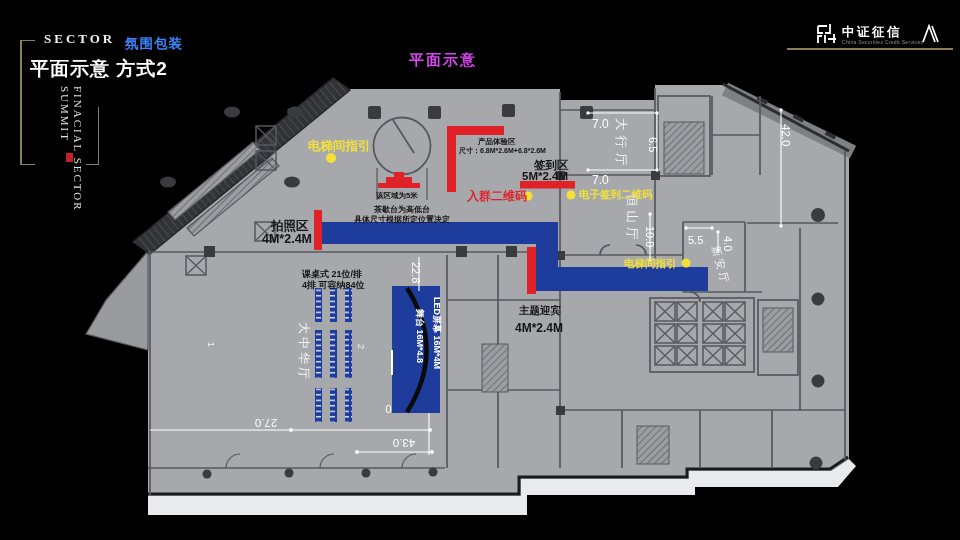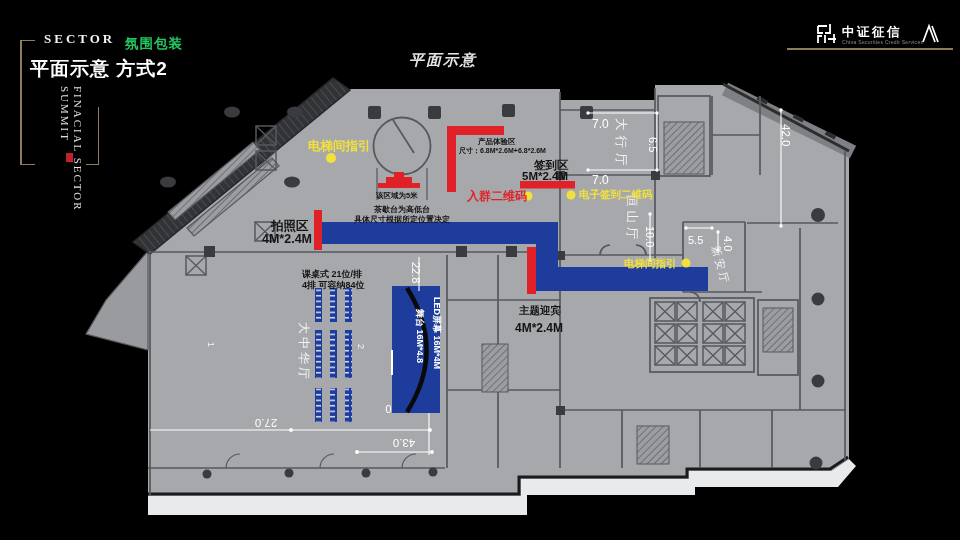--- a/index.html
+++ b/index.html
@@ -1,28 +1,28 @@
 <!DOCTYPE html>
 <html><head>
 <meta charset="utf-8">
 <style>
   html,body{margin:0;padding:0;background:#000;}
   body{width:960px;height:540px;position:relative;overflow:hidden;
        font-family:"Liberation Sans","DejaVu Sans",sans-serif;}
   .abs{position:absolute;}
   .brand{left:44px;top:31px;color:#f2f2f2;font:bold 13px "Liberation Serif","DejaVu Serif",serif;letter-spacing:3px;}
-  .tag{left:125px;top:35px;color:#22c55e;font-weight:bold;font-size:13.5px;letter-spacing:1px;}
+  .tag{left:125px;top:35px;color:#3b82f6;font-weight:bold;font-size:13.5px;letter-spacing:1px;}
   .title{left:30px;top:56px;color:#fff;font-weight:bold;font-size:19px;letter-spacing:1px;}
   .bracket-l{left:20px;top:40px;width:13px;height:123px;border-left:2px solid #8d7d58;border-top:1.5px solid #8d7d58;border-bottom:1.5px solid #8d7d58;}
   .bracket-r{left:86px;top:107px;width:12px;height:57px;border-right:1.5px solid #8d7d58;border-bottom:1.5px solid #8d7d58;}
   .sidetext{left:84px;top:86px;color:#e0e0e0;font:11px "Liberation Serif","DejaVu Serif",serif;
             letter-spacing:2px;line-height:13px;white-space:nowrap;
             transform:rotate(90deg);transform-origin:0 0;}
   .redsq{left:66px;top:153px;width:7px;height:9px;background:#c2202b;}
-  .plan-title{left:409px;top:51px;color:#e5e5e5;font-weight:bold;font-size:15px;letter-spacing:2px;font-style:italic;}
+  .plan-title{left:409px;top:51px;color:#d946ef;font-weight:bold;font-size:15px;letter-spacing:2px;}
   .goldline{left:787px;top:48px;width:166px;height:1.5px;background:#8d7d58;}
   .logo-cn{left:842px;top:24px;color:#fff;font-weight:bold;font-size:12.5px;letter-spacing:2.5px;}
   .logo-en{left:842px;top:39px;color:#8f8f8f;font-size:5px;letter-spacing:.3px;}
   svg text{font-family:"Liberation Sans","DejaVu Sans",sans-serif;}
 </style>
 </head>
 <body>
 
 <div class="abs bracket-l"></div>
 <div class="abs bracket-r"></div>

